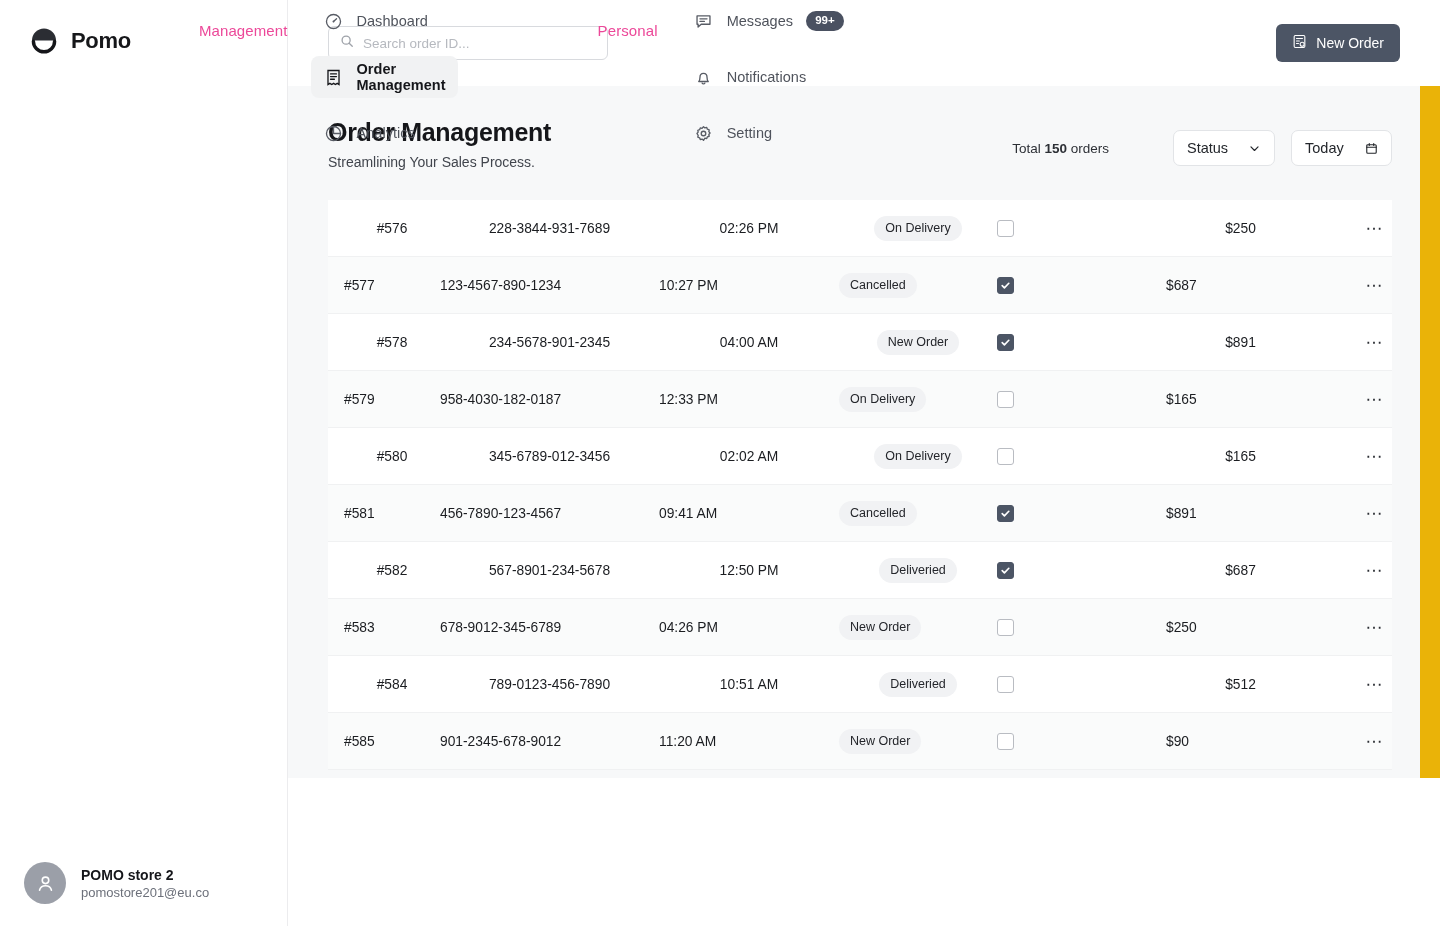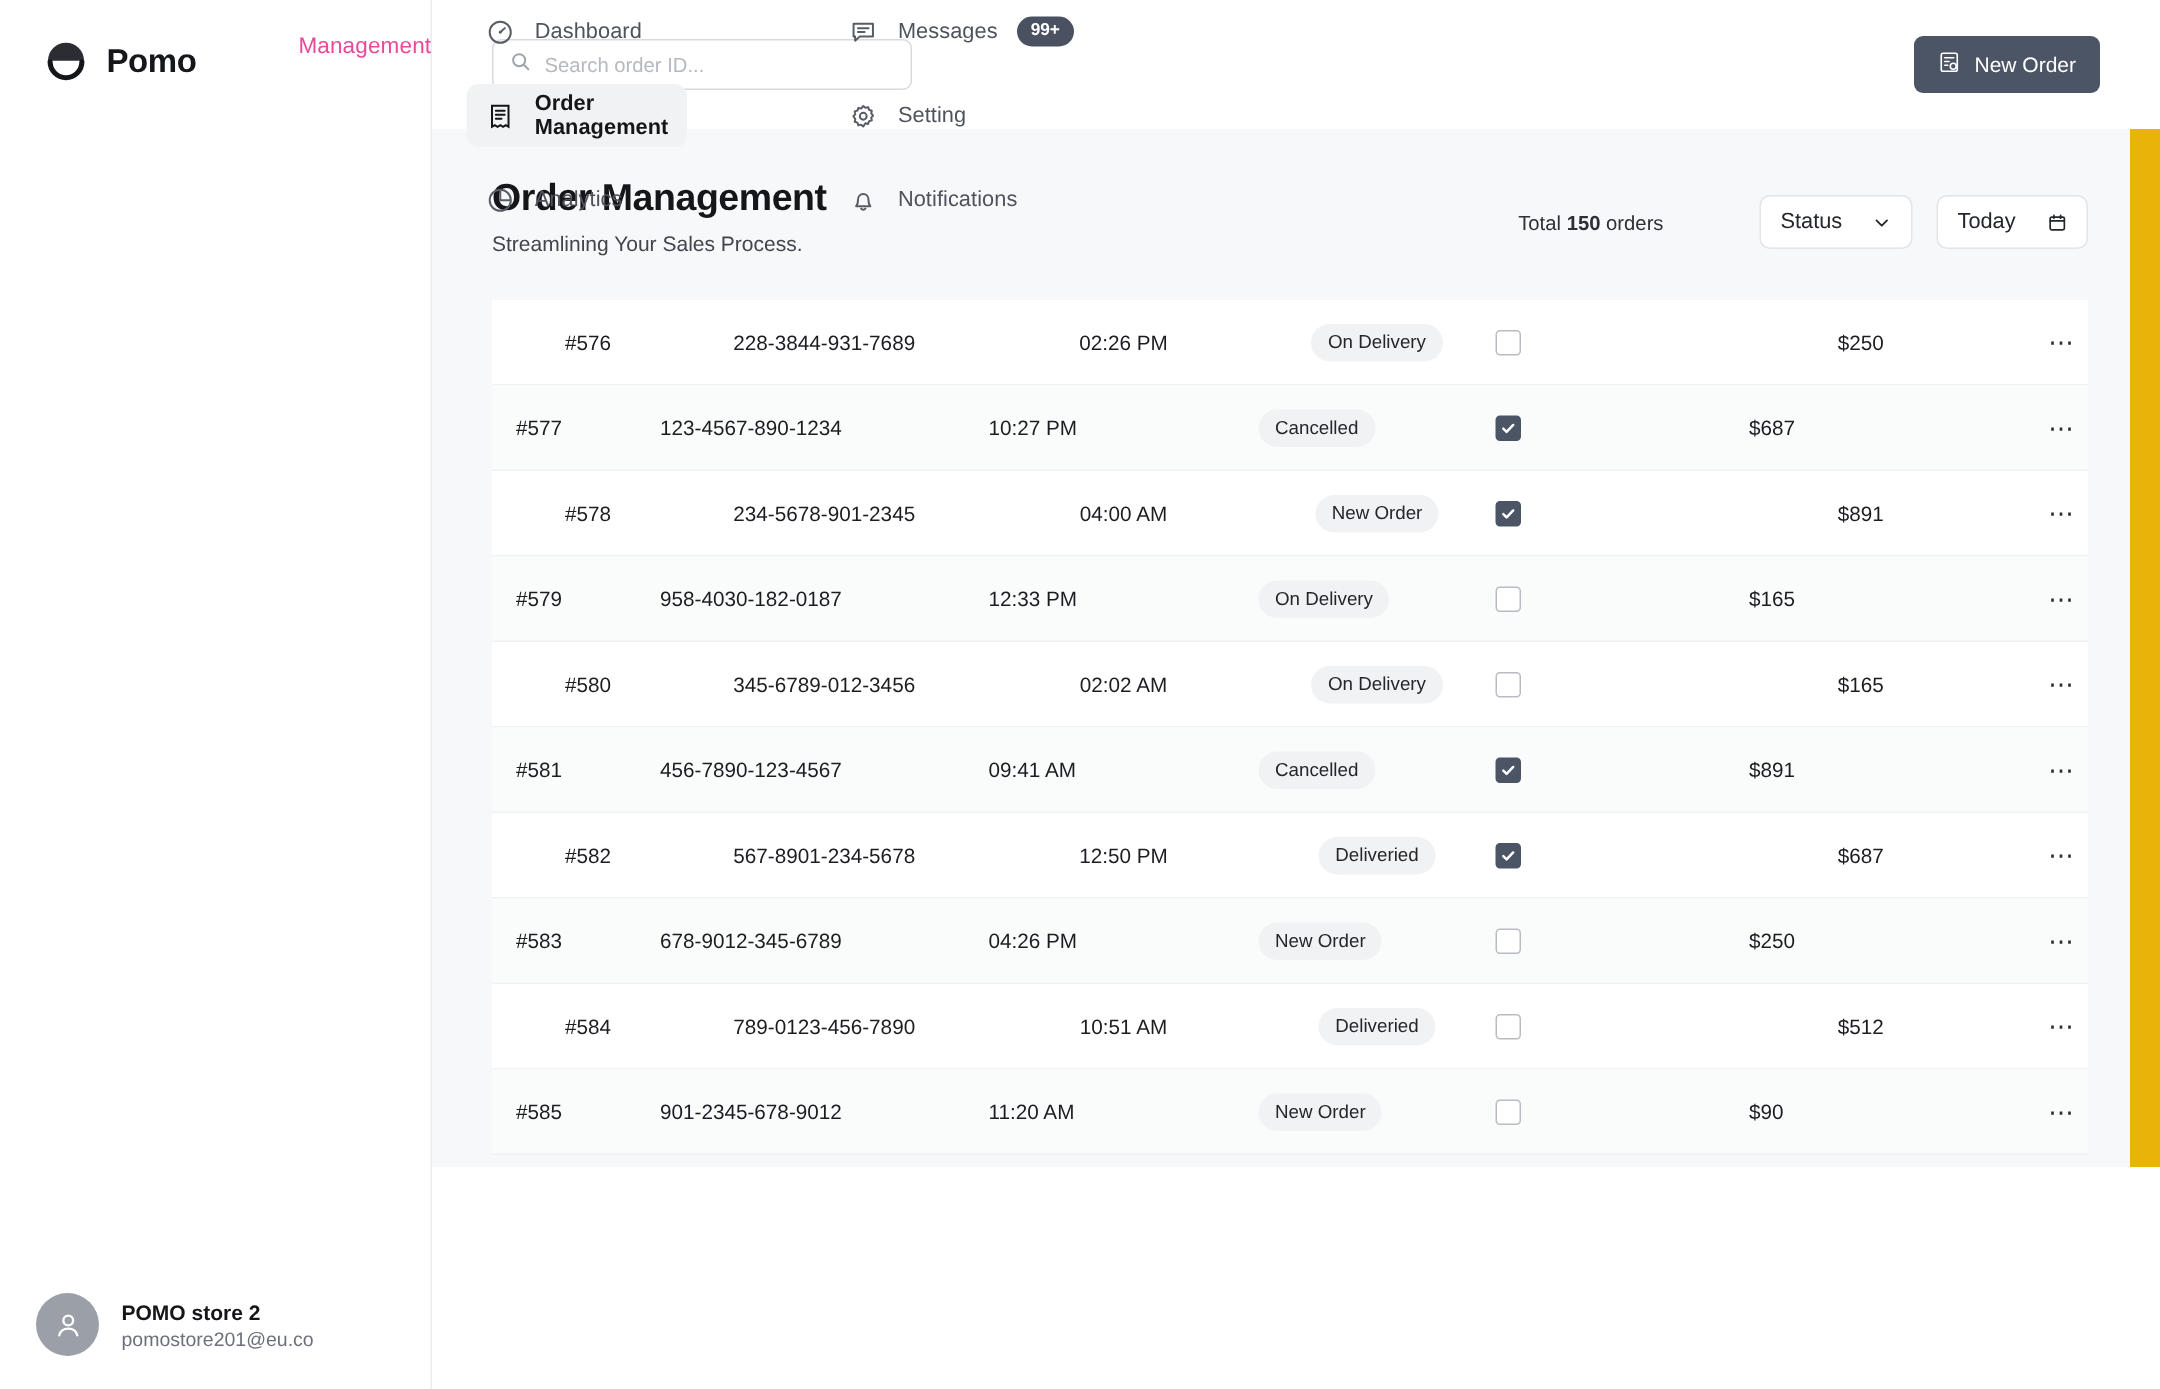--- a/index.html
+++ b/index.html
@@ -173,51 +173,52 @@
             <circle cx="10" cy="10" r="7.4"></circle>
               <path d="M10 2.6V10h7.4"></path>
           </svg>
         </span>
         <span class="label">Analytics</span>
       </div>
     </nav>
 
     <div class="nav-divider"></div>
 
+    <div class="nav-section-label">Personal</div>
     <nav class="nav-list">
 
       <div class="nav-item">
         <span class="ico">
           <svg width="19" height="19" viewBox="0 0 20 20" fill="none" stroke="#585c65" stroke-width="1.4">
             <path d="M3.2 4.1h13.6v8.8H7.6l-3.3 3v-3H3.2z" stroke-linejoin="round"></path>
             <path d="M6.3 7.2h7.4M6.3 9.9h4.6" stroke-linecap="round"></path>
           </svg>
         </span>
         <span class="label">Messages</span>
         <span class="badge-99">99+</span>
       </div>
 
       <div class="nav-item">
         <span class="ico">
           <svg width="19" height="19" viewBox="0 0 20 20" fill="none" stroke="#585c65" stroke-width="1.4">
+            <path d="M5 14.2c1.1-1 1.3-2.1 1.3-4.4 0-2.4 1.6-4.2 3.7-4.2s3.7 1.8 3.7 4.2c0 2.3.2 3.4 1.3 4.4z" stroke-linejoin="round"></path>
+            <path d="M8.5 15.8a1.7 1.7 0 0 0 3 0" stroke-linecap="round"></path>
+          </svg>
+        </span>
+        <span class="label">Notifications</span>
+      </div>
+
+      <div class="nav-item">
+        <span class="ico">
+          <svg width="19" height="19" viewBox="0 0 20 20" fill="none" stroke="#585c65" stroke-width="1.4">
             <circle cx="10" cy="10" r="2.4"></circle>
             <path d="M10 2.8l1.5 1.3 1.9-.5.7 1.9 1.9.6-.4 1.9 1.3 1.5-1.3 1.5.4 1.9-1.9.6-.7 1.9-1.9-.5L10 17.2l-1.5-1.3-1.9.5-.7-1.9-1.9-.6.4-1.9L3.1 10l1.3-1.5-.4-1.9 1.9-.6.7-1.9 1.9.5z" stroke-linejoin="round"></path>
           </svg>
         </span>
         <span class="label">Setting</span>
-      </div>
-
-      <div class="nav-item">
-        <span class="ico">
-          <svg width="19" height="19" viewBox="0 0 20 20" fill="none" stroke="#585c65" stroke-width="1.4">
-            <path d="M5 14.2c1.1-1 1.3-2.1 1.3-4.4 0-2.4 1.6-4.2 3.7-4.2s3.7 1.8 3.7 4.2c0 2.3.2 3.4 1.3 4.4z" stroke-linejoin="round"></path>
-            <path d="M8.5 15.8a1.7 1.7 0 0 0 3 0" stroke-linecap="round"></path>
-          </svg>
-        </span>
-        <span class="label">Notifications</span>
       </div>
     </nav>
 
     <div class="user-box">
       <span class="avatar">
         <svg width="21" height="21" viewBox="0 0 20 20" fill="none" stroke="#ffffff" stroke-width="1.5">
           <circle cx="10" cy="7" r="3.1"></circle>
             <path d="M4.3 16.4c.6-2.8 2.9-4.3 5.7-4.3s5.1 1.5 5.7 4.3" stroke-linecap="round"></path>
         </svg>
       </span>

